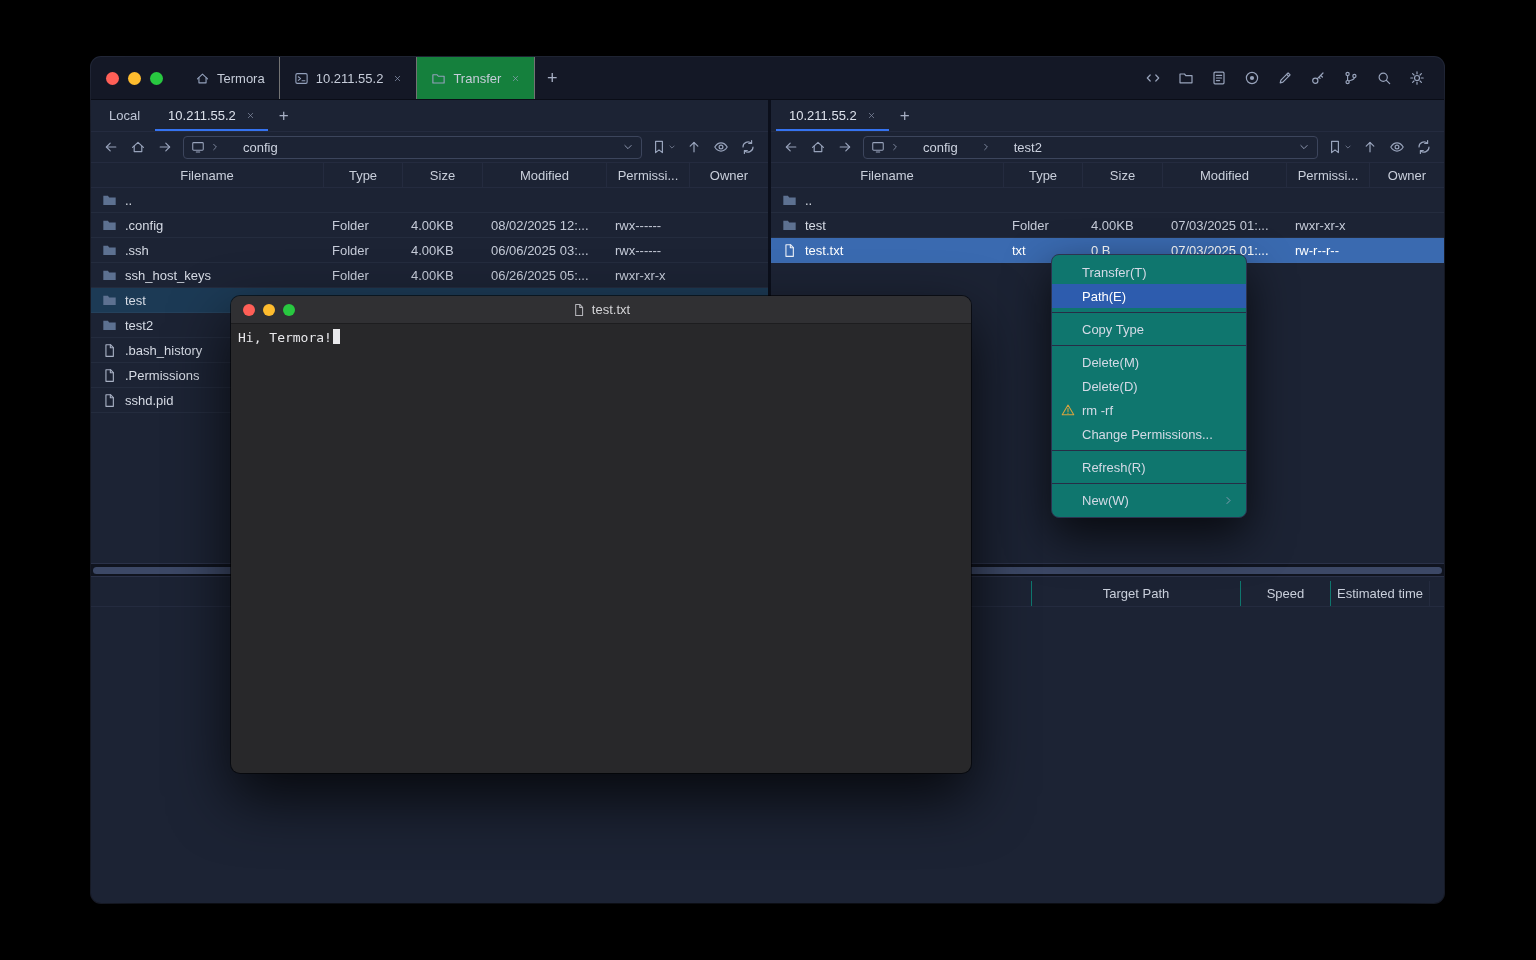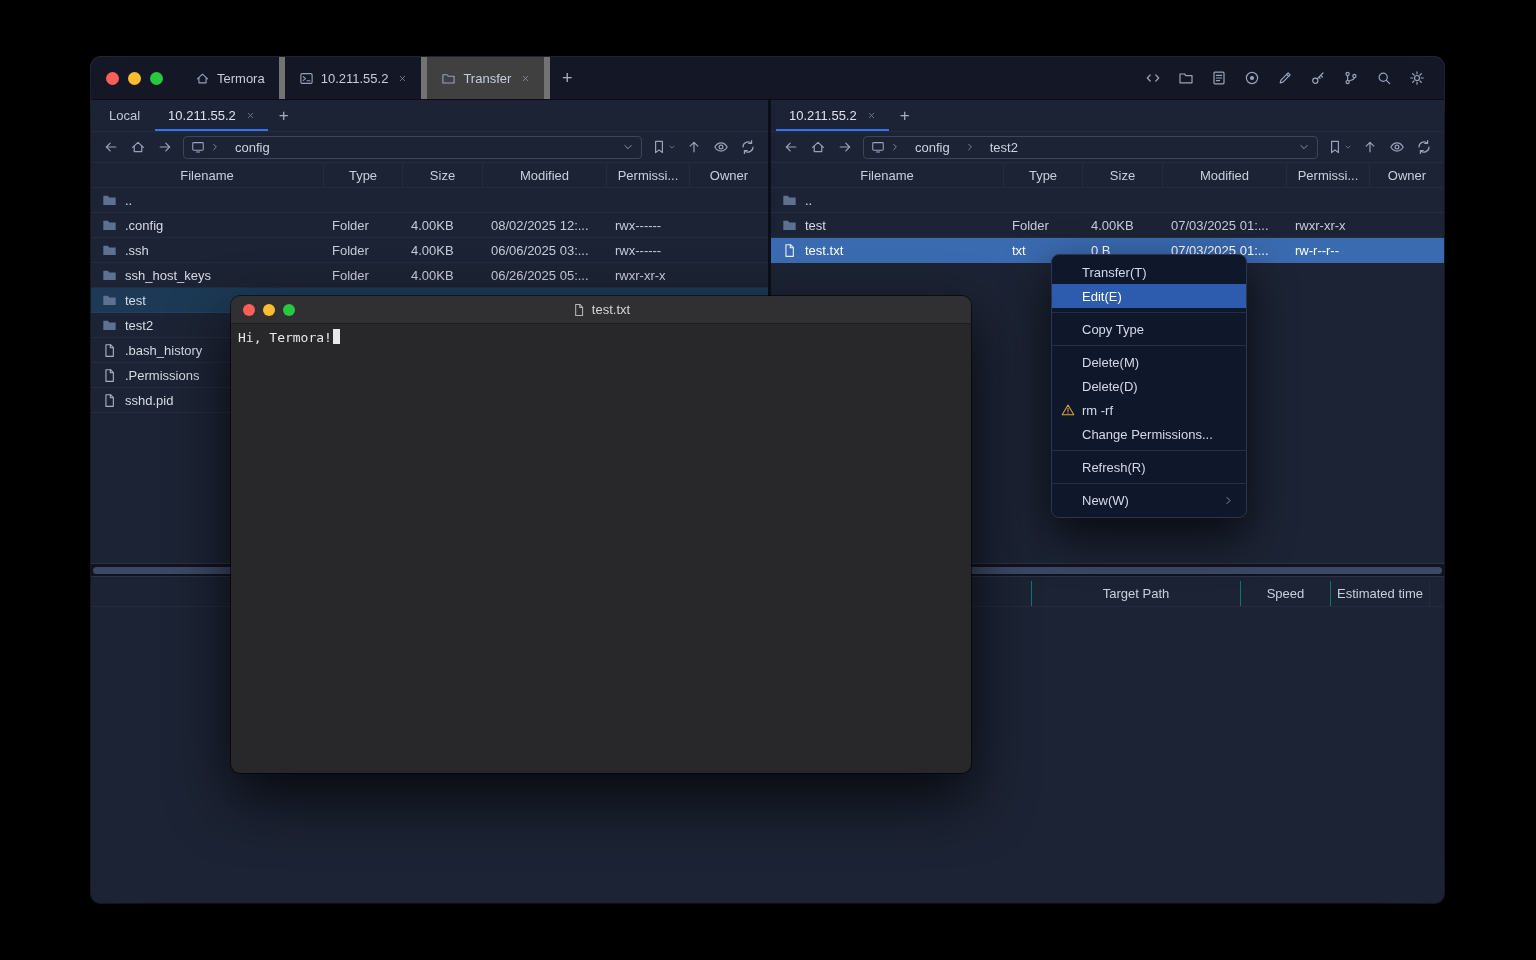--- a/index.html
+++ b/index.html
@@ -23,22 +23,22 @@
   
   .window{position:absolute;left:91px;top:57px;width:1353px;height:846px;background:#1c2334;
     border-radius:10px;box-shadow:0 30px 80px rgba(0,0,0,.9),0 0 0 1px #262c3f;overflow:hidden;
     font-size:13px;color:#ccd2df;display:flex;flex-direction:column}
 
   .titlebar{height:43px;flex:none;background:#141826;border-bottom:1px solid #0a0d17;display:flex;align-items:stretch}
   .traffic{display:flex;align-items:center;gap:9px;padding:0 18px 0 15px}
   .light{width:13px;height:13px;border-radius:50%}
   .red{background:var(--traffic-red,#ff5f57)} .yellow{background:var(--traffic-yellow,#febc2e)} .green{background:var(--traffic-green,#28c840)}
   .win-tabs{display:flex;align-items:stretch}
-  .win-tab{display:flex;align-items:center;gap:7px;padding:0 14px;border-right:6px solid #737373;color:#c6ccd9;cursor:pointer}
-  .win-tab.active{background:#404040}
+  .win-tab{display:flex;align-items:center;gap:7px;padding:0 14px;border-right:1px solid #737373;color:#c6ccd9;cursor:pointer}
+  .win-tab.active{background:#15803d}
   .win-tab [data-icon]{color:#93a0bb}
   .tab-close{color:#8a93aa;margin-left:3px;cursor:pointer}
   .new-tab{width:34px;display:flex;align-items:center;justify-content:center;font-size:18px;color:#a7afc4;cursor:pointer}
   .tb-icons{margin-left:auto;display:flex;align-items:center;gap:11px;padding-right:16px}
   .tb-btn{width:22px;height:22px;display:inline-flex;align-items:center;justify-content:center;color:#98a3bb;cursor:pointer}
 
   .content{flex:1;display:flex;flex-direction:column;min-height:0}
   .split{height:463px;flex:none;display:flex}
   .panel{display:flex;flex-direction:column;min-width:0}
   #panel-left{width:677px;flex:none}
@@ -49,21 +49,21 @@
   .p-tabs-list{display:flex;align-items:stretch}
   .p-tab{display:flex;align-items:center;gap:7px;padding:0 14px;position:relative;color:#bfc6d6;cursor:pointer}
   .p-tab.active{color:#dde2ec}
   .p-tab.active::after{content:'';position:absolute;left:1px;right:1px;bottom:0;height:2px;background:var(--accent,#3573f0)}
   .p-plus{width:30px;display:flex;align-items:center;justify-content:center;font-size:17px;color:#a7afc4;cursor:pointer}
 
   .toolbar{height:30px;flex:none;display:flex;align-items:center;gap:9px;padding:0 11px}
   .nav-btn{width:18px;height:18px;display:inline-flex;align-items:center;justify-content:center;color:#98a3bb;cursor:pointer}
   .path-bar{flex:1;height:23px;border:1px solid #3c455c;border-radius:4px;display:flex;align-items:center;gap:5px;padding:0 7px;color:#ccd2df;min-width:0}
   .path-bar [data-icon]{color:#98a3bb}
-  .path-segs{display:flex;gap:15px;min-width:0;overflow:hidden}
+  .path-segs{display:flex;gap:23px;min-width:0;overflow:hidden}
   .path-chev{color:#7e88a0}
   .path-seg{white-space:nowrap}
   .path-caret{margin-left:auto;color:#98a3bb;cursor:pointer}
   .bookmark-wrap{display:inline-flex;align-items:center;gap:1px;color:#98a3bb;cursor:pointer}
 
   .file-header{height:26px;flex:none;display:flex;border-top:1px solid #242b3f;border-bottom:1px solid #242b3f;color:#c9cfdb}
   .fh{display:flex;align-items:center;justify-content:center;border-right:1px solid #242b3f;overflow:hidden;white-space:nowrap;cursor:pointer}
   .fh.c5{border-right:none}
   .c0{width:233px;flex:none}.c1{width:79px;flex:none}.c2{width:80px;flex:none}
   .c3{width:124px;flex:none}.c4{width:83px;flex:none}.c5{flex:1;min-width:0}
@@ -94,21 +94,21 @@
     box-shadow:0 25px 60px rgba(0,0,0,.75),0 0 0 1px rgba(0,0,0,.55);z-index:40;overflow:hidden;display:flex;flex-direction:column}
   .ed-titlebar{height:28px;flex:none;background:#303033;border-bottom:1px solid #1d1d1f;display:flex;align-items:center;position:relative}
   .ed-lights{position:absolute;left:12px;display:flex;gap:8px}
   .elight{width:12px;height:12px;border-radius:50%}
   .ed-title{margin:0 auto;display:flex;align-items:center;gap:6px;color:#d4d4d7;font-size:13px}
   .ed-title [data-icon]{color:#b6b6bb}
   .ed-body{flex:1;padding:5px 7px;font-family:"DejaVu Sans Mono",monospace;font-size:13px;color:#e9e9ec}
   .cursor{display:inline-block;width:7px;height:15px;background:#e9e9ec;vertical-align:-2px;margin-left:1px}
 
   
-  .context-menu{position:absolute;left:1051px;top:254px;width:196px;background:#0f172a;border:1px solid #2c3450;
+  .context-menu{position:absolute;left:1051px;top:254px;width:196px;background:#0f766e;border:1px solid #2c3450;
     border-radius:8px;padding:5px 0;box-shadow:0 18px 45px rgba(0,0,0,.7);z-index:60;color:#d4dae6;font-size:13px}
   .cm-item{height:24px;display:flex;align-items:center;padding:0 12px 0 30px;position:relative;cursor:pointer}
   .cm-item.hl{background:var(--menu-highlight,#2d5cae);color:#fff}
   .cm-sep{height:1px;background:#262d46;margin:4px 0}
   .cm-warn{position:absolute;left:9px;top:50%;transform:translateY(-50%);color:var(--warning,#d9a43e)}
   .cm-sub{margin-left:auto;color:#9aa4bc}
 </style>
 </head>
 <body>
 
@@ -641,21 +641,21 @@
     <div class="ed-body">
       <span>Hi, Termora!</span><span class="cursor"></span>
     </div>
   </div>
 
   <div class="context-menu" id="context-menu">
       <div class="cm-item">
         <span>Transfer(T)</span>
       </div>
       <div class="cm-item hl">
-        <span>Edit(E)</span>
+        <span>Path(E)</span>
       </div>
       <div class="cm-sep"></div>
       <div class="cm-item">
         <span>Copy Type</span>
       </div>
       <div class="cm-sep"></div>
       <div class="cm-item">
         <span>Delete(M)</span>
       </div>
       <div class="cm-item">

